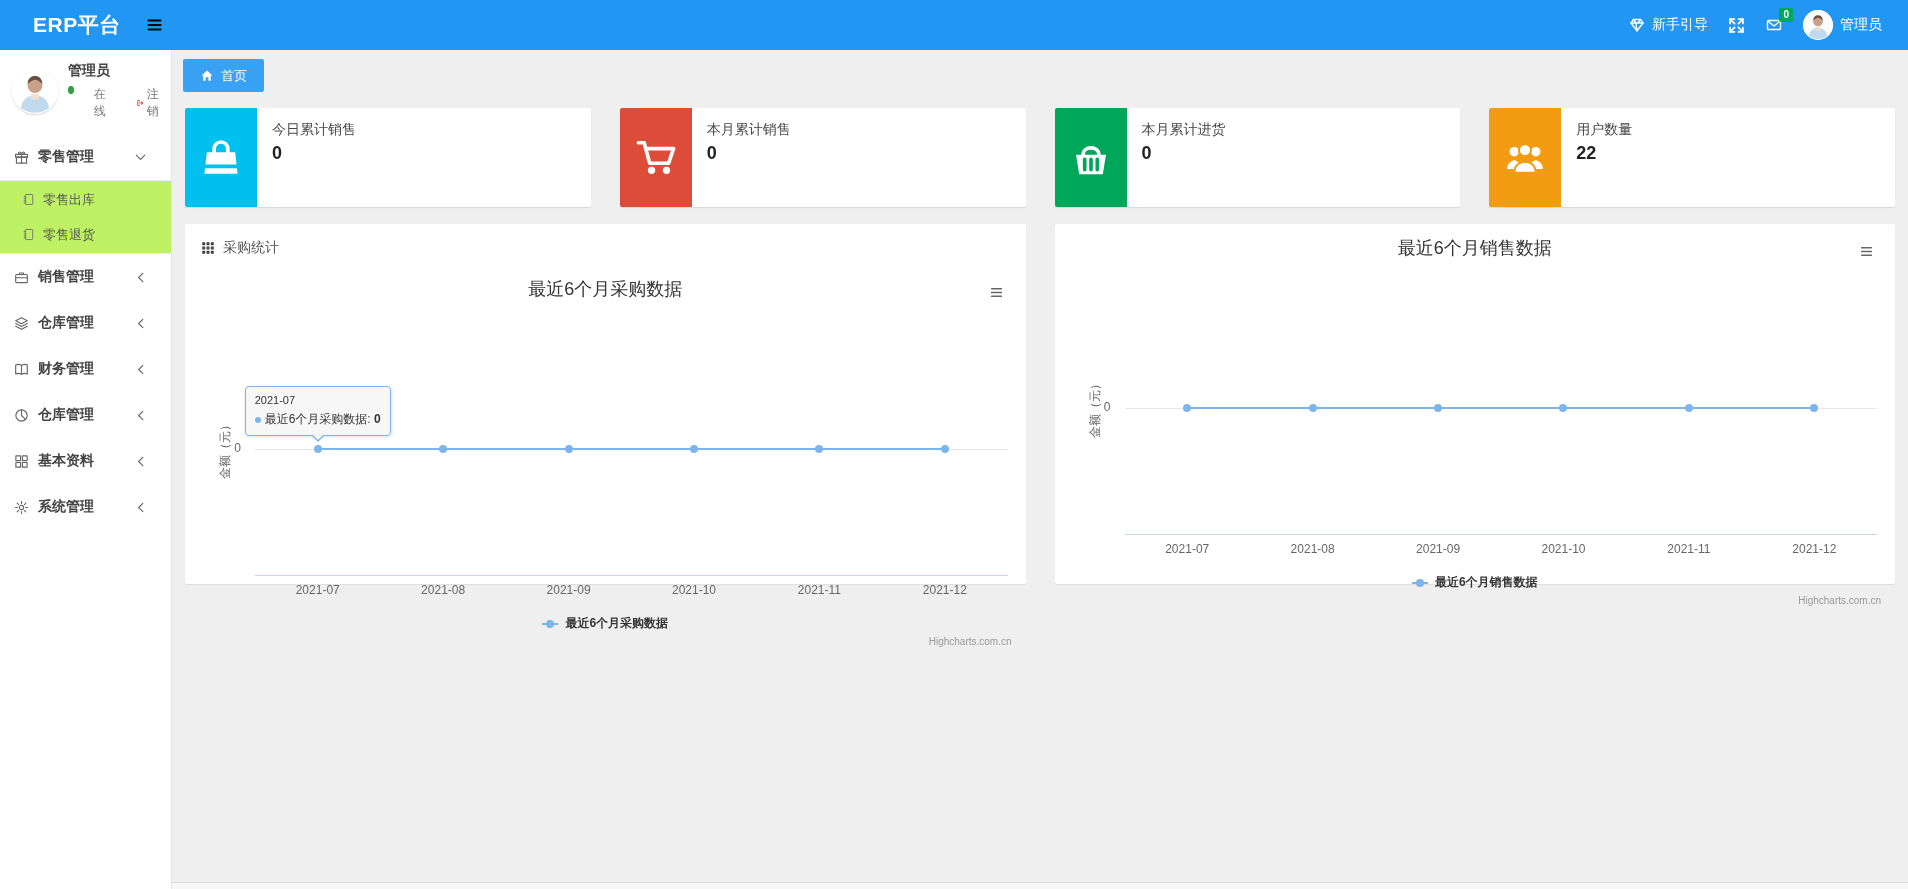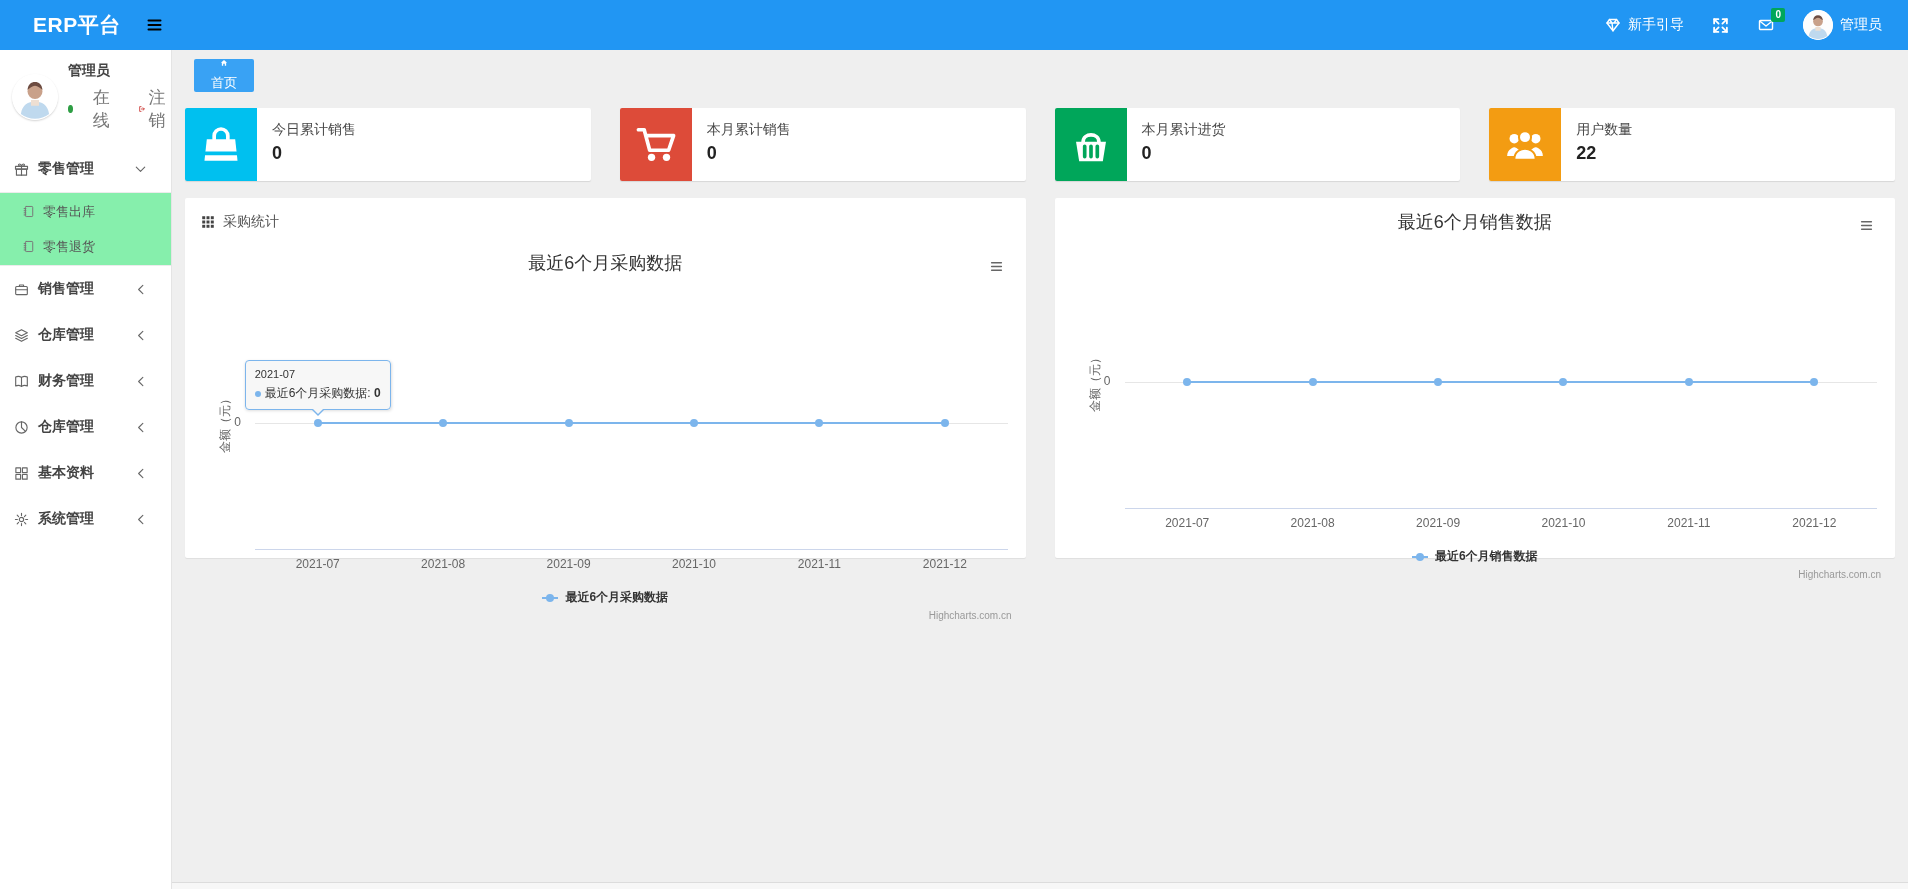--- a/index.html
+++ b/index.html
@@ -4,54 +4,54 @@
 <style>
   * { box-sizing: border-box; margin: 0; padding: 0; }
   html,body { width:1908px; height:889px; overflow:hidden;
     font-family:"Liberation Sans","DejaVu Sans",sans-serif; background:#efefef; }
 
   
   .navbar { position:absolute; top:0; left:0; right:0; height:50px; background:#2196f3;
     color:#fff; display:flex; align-items:center; z-index:20; }
   .brand { font-size:21px; font-weight:bold; padding-left:33px; letter-spacing:.5px; cursor:pointer; }
   .nav-toggle { background:none; border:0; margin-left:24px; cursor:pointer; display:flex; align-items:center; }
-  .nav-right { margin-left:auto; display:flex; align-items:center; gap:28px; padding-right:26px; font-size:14px; }
+  .nav-right { margin-left:auto; display:flex; align-items:center; gap:20px; padding-right:26px; font-size:14px; }
   .nav-item { color:#fff; display:flex; align-items:center; gap:7px; cursor:pointer; text-decoration:none; }
   .msg { position:relative; }
   .badge { position:absolute; top:-9px; right:-10px; background:#00a65a; color:#fff; font-size:10px;
     line-height:1; padding:2px 4px; border-radius:2px; font-weight:bold; }
   .nav-avatar { width:30px; height:30px; border-radius:50%; background:#fff; }
 
   
   .sidebar { position:absolute; top:50px; left:0; bottom:0; width:172px; background:#fff;
     border-right:1px solid #e4e4e4; z-index:10; }
   .user-panel { display:flex; align-items:center; gap:10px; padding:12px 8px 14px 12px; }
   .up-avatar { width:46px; height:46px; border-radius:50%; box-shadow:0 1px 2px rgba(0,0,0,.18); flex:none; }
   .up-name { font-size:14px; font-weight:600; color:#444; margin-bottom:6px; }
-  .up-status { font-size:17px; color:#777; display:flex; align-items:center; gap:20px; }
+  .up-status { font-size:12px; color:#777; display:flex; align-items:flex-start; gap:20px; }
   .dot { width:8px; height:8px; border-radius:50%; background:#2e9e44; }
   .logout { display:flex; align-items:center; gap:3px; color:#777; cursor:pointer; margin-left:5px; text-decoration:none; }
   .m-item { display:flex; align-items:center; height:46px; padding:0 14px; font-size:14px;
     font-weight:600; color:#444; cursor:pointer; }
   .m-item .icon { width:15px; height:15px; color:#666; margin-right:9px; flex:none; }
   .chev { margin-left:auto; width:11px; height:11px; color:#999; }
-  .submenu { background:#86efac; border-top:1px solid #ececec; border-bottom:1px solid #ececec; padding:1px 0; }
+  .submenu { background:#bef264; border-top:1px solid #ececec; border-bottom:1px solid #ececec; padding:1px 0; }
   .s-item { display:flex; align-items:center; height:35px; padding:0 14px 0 22px; font-size:13px;
     color:#555; cursor:pointer; }
   .s-item .icon { width:13px; height:13px; margin-right:8px; color:#777; flex:none; }
 
   
   .main { position:absolute; left:172px; top:50px; right:0; bottom:0; background:#efefef; }
   .tabbar { height:44px; position:relative; }
-  .tab { position:absolute; left:22px; top:9px; height:33px; background:#39a2f4; color:#fff;
-    display:flex; align-items:center; gap:7px; padding:0 17px; font-size:13px; border-radius:2px; cursor:pointer;flex-direction:column; }
+  .tab { position:absolute; left:11px; top:9px; height:33px; background:#39a2f4; color:#fff;
+    display:flex; align-items:center; gap:7px; padding:0 17px; font-size:13px; border-radius:2px; cursor:pointer; }
   .tab .icon { width:14px; height:14px; }
 
   .cards { display:flex; gap:29px; margin:14px 13px 0; }
-  .card { flex:1; height:73px; background:#fff; display:flex; border-radius:2px; overflow:hidden;
+  .card { flex:1; height:99px; background:#fff; display:flex; border-radius:2px; overflow:hidden;
     box-shadow:0 1px 1px rgba(0,0,0,.1); }
   .card-icon { width:72px; flex:none; display:flex; align-items:center; justify-content:center; }
   .card-icon .icon { width:42px; height:42px; color:#fff; }
   .card-body { padding:13px 15px; }
   .card-label { font-size:14px; color:#484848; margin-bottom:4px; }
   .card-value { font-size:18px; font-weight:bold; color:#222; }
 
   .charts { display:flex; gap:29px; margin:17px 13px 0; }
   .panel { flex:1; height:360px; background:#fff; border-radius:2px; box-shadow:0 1px 1px rgba(0,0,0,.07); }
   .panel-head { display:flex; align-items:center; gap:8px; padding:15px 16px 8px; font-size:14px; color:#555; }

